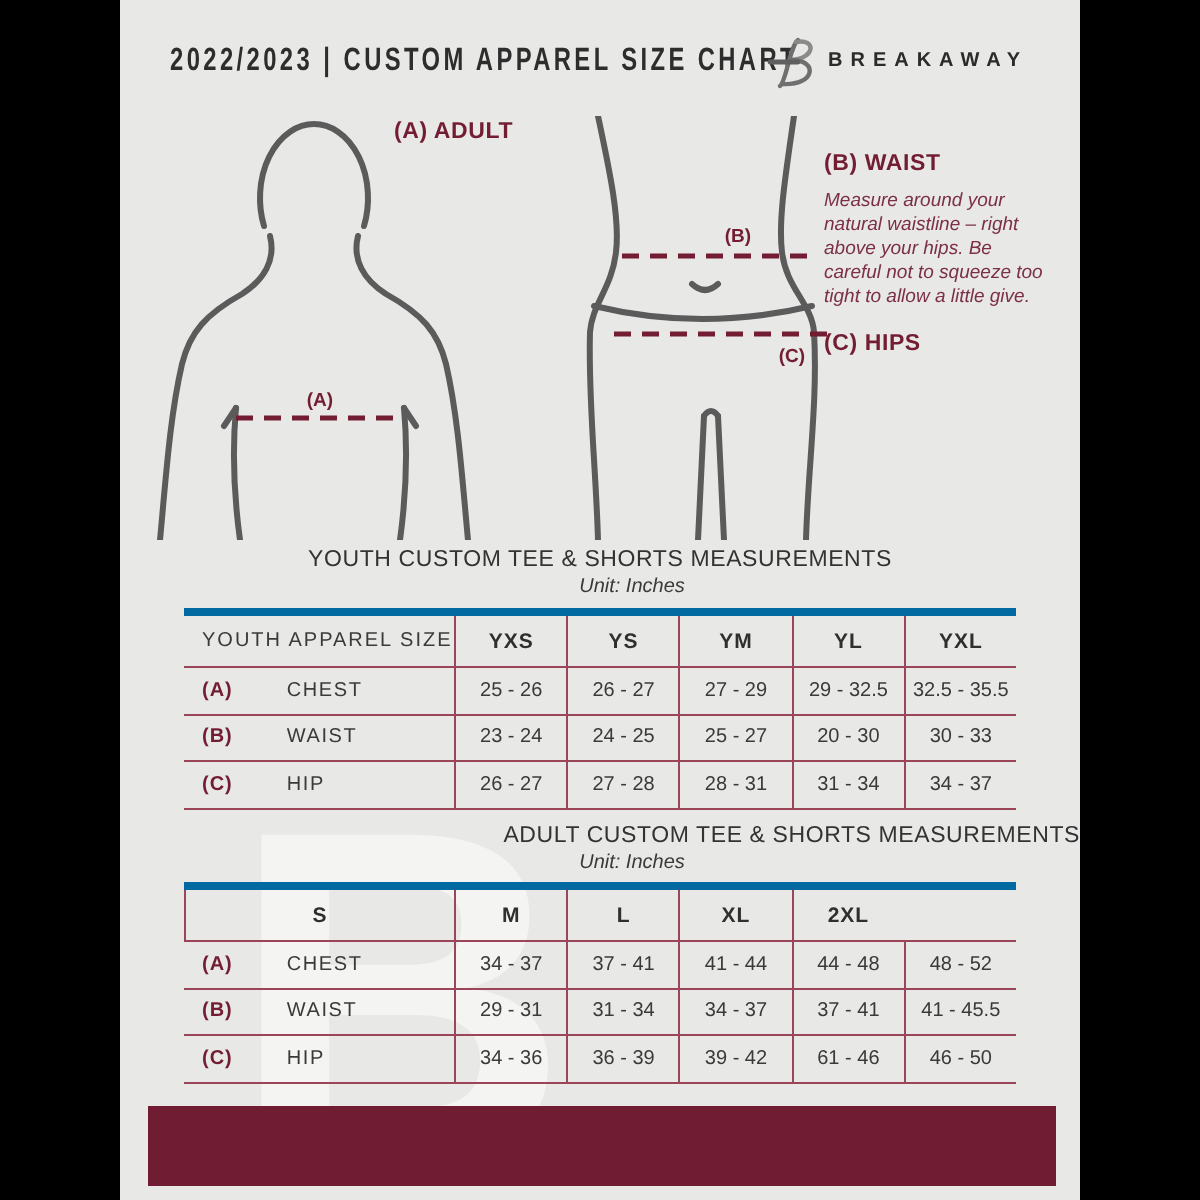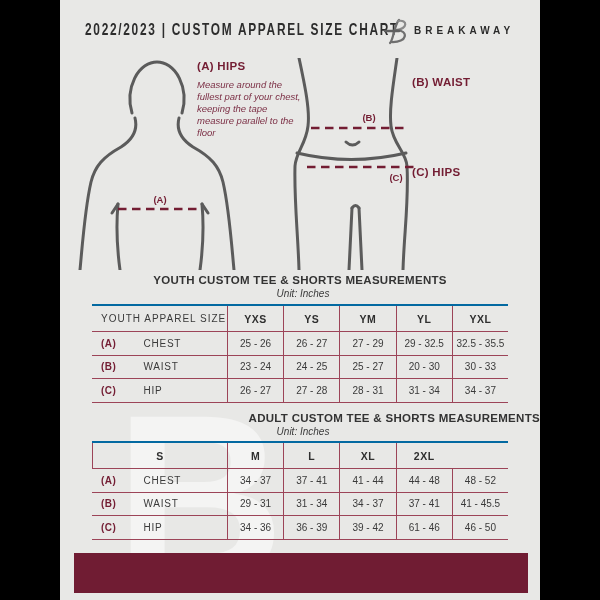--- a/index.html
+++ b/index.html
@@ -25,26 +25,26 @@
     letter-spacing:4px;color:#2b2b2b;white-space:nowrap;
   }
   
   .fig{position:absolute;}
   .guide-block{position:absolute;width:112px;}
   .guide-h{font-size:11.5px;font-weight:800;color:#731d33;letter-spacing:0.3px;margin:0 0 7px 0;}
   .guide-p{font-size:9.5px;line-height:12px;font-style:italic;color:#7c3046;margin:0;}
   .marker{fill:#731d33;font-weight:700;font-size:9.5px;font-family:"Liberation Sans",sans-serif;}
   
   .tbl-title{position:absolute;left:0;width:480px;text-align:center;
-    font-size:11.5px;font-weight:700;color:#333;letter-spacing:0.3px;}
-  .tbl-unit{position:absolute;left:3px;width:480px;text-align:center;
+    font-size:11.5px;font-weight:400;color:#333;letter-spacing:0.3px;}
+  .tbl-unit{position:absolute;left:16px;width:480px;text-align:center;
     font-size:10px;font-style:italic;color:#3a3a3a;}
   .size-table{
     position:absolute;left:32px;width:416px;
-    border-top:2px solid #0369a1;
+    border-top:4px solid #0369a1;
   }
   .t-row{display:grid;grid-template-columns:135px repeat(5,1fr);border-bottom:1px solid #9c4458;}
   .t-row.head{height:25px;}
   .t-row.data{height:22.5px;}
   .t-cell{
     display:flex;align-items:center;justify-content:center;
     border-left:1px solid #9c4458;font-size:10px;color:#3a3a3a;
   }
   .t-cell.first{border-left:none;justify-content:flex-start;padding-left:9px;}
   .t-cell.colhead{font-weight:700;font-size:10.5px;color:#2f2f2f;letter-spacing:0.5px;}
@@ -110,26 +110,26 @@
         <path d="M 69 150 C 68 170 67 190 66 212"></path>
         <path d="M 76 150 C 77 170 78 190 79 212"></path>
       </g>
       <path d="M 28 70 L 126 70" stroke="#731d33" stroke-width="2.4" stroke-dasharray="8.5 5.5" fill="none"></path>
       <text class="marker" x="86" y="63" text-anchor="middle">(B)</text>
       <path d="M 24 109 L 131 109" stroke="#731d33" stroke-width="2.4" stroke-dasharray="8.5 5.5" fill="none"></path>
       <text class="marker" x="113" y="123" text-anchor="middle">(C)</text>
     </svg>
 
     <div class="guide-block" style="left:137px;top:60px;width:104px;">
-      <p class="guide-h">(A) HIPS</p>
-      <p class="guide-p">Measure around the fullest part of your chest, keeping the tape measure parallel to the floor</p>
+      <p class="guide-h">(A) ADULT</p>
     </div>
 
     <div class="guide-block" style="left:352px;top:76px;">
       <p class="guide-h">(B) WAIST</p>
+      <p class="guide-p">Measure around your natural waistline – right above your hips. Be careful not to squeeze too tight to allow a little give.</p>
     </div>
 
     <div class="guide-block" style="left:352px;top:166px;">
       <p class="guide-h">(C) HIPS</p>
     </div>
 
     <div class="tbl-title" style="top:274px;">YOUTH CUSTOM TEE &amp; SHORTS MEASUREMENTS</div>
     <div class="tbl-unit" style="top:288px;">Unit: Inches</div>
 
     <div class="size-table" style="top:304px;">

